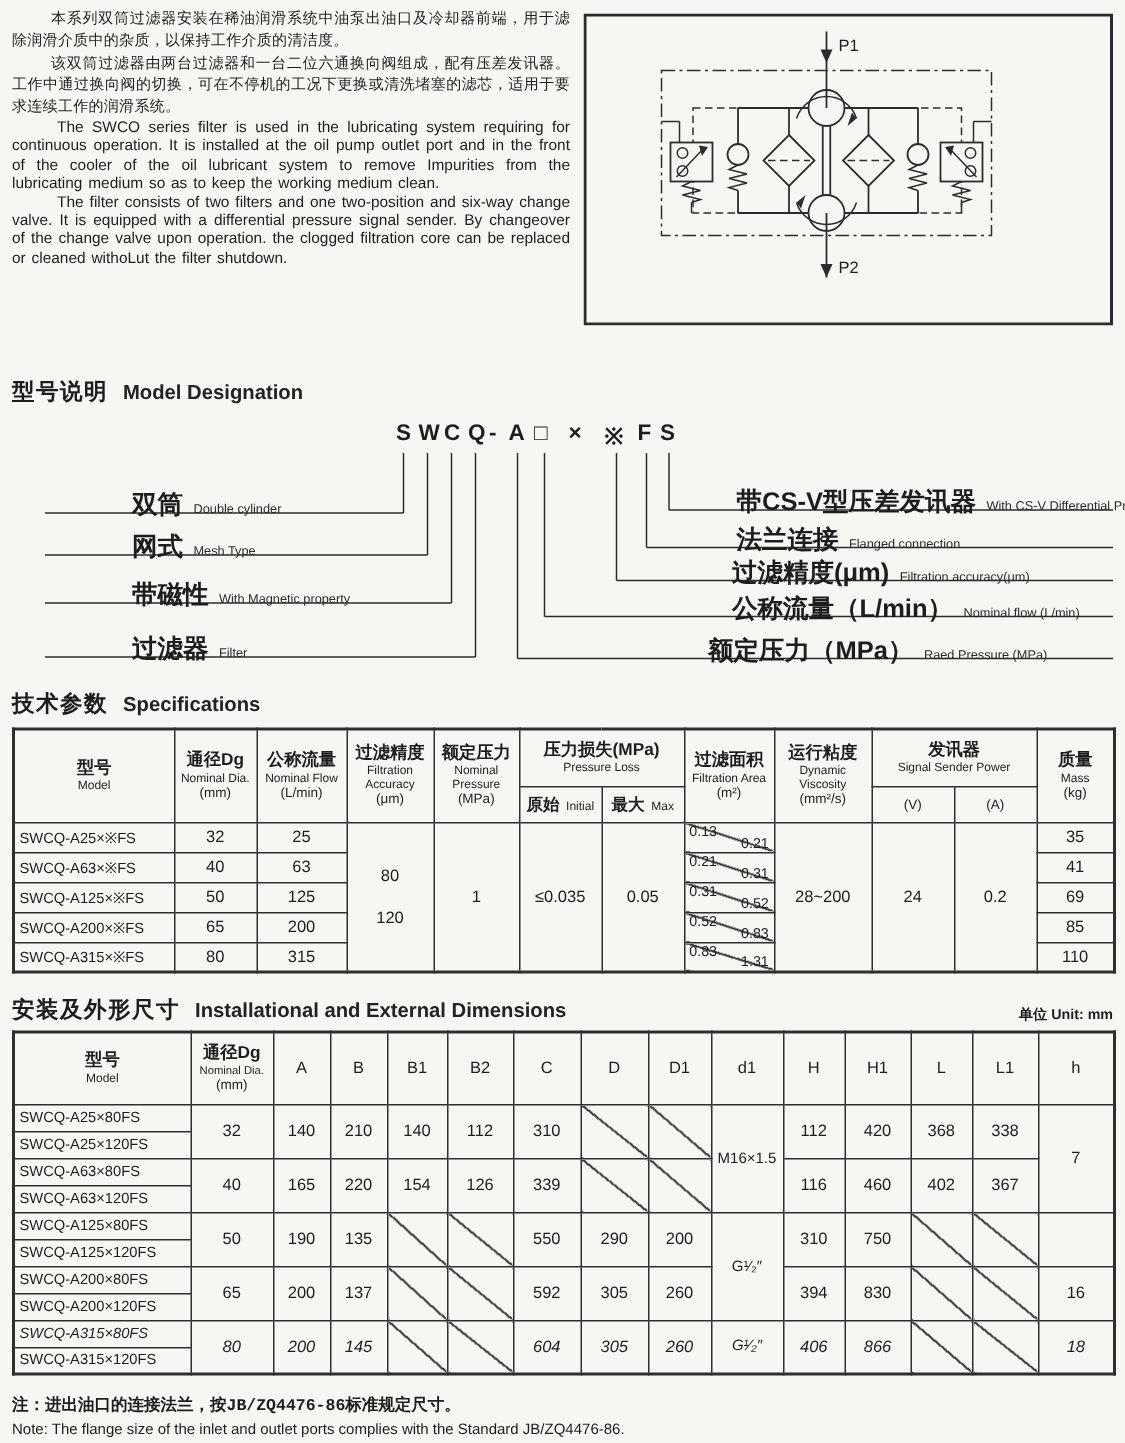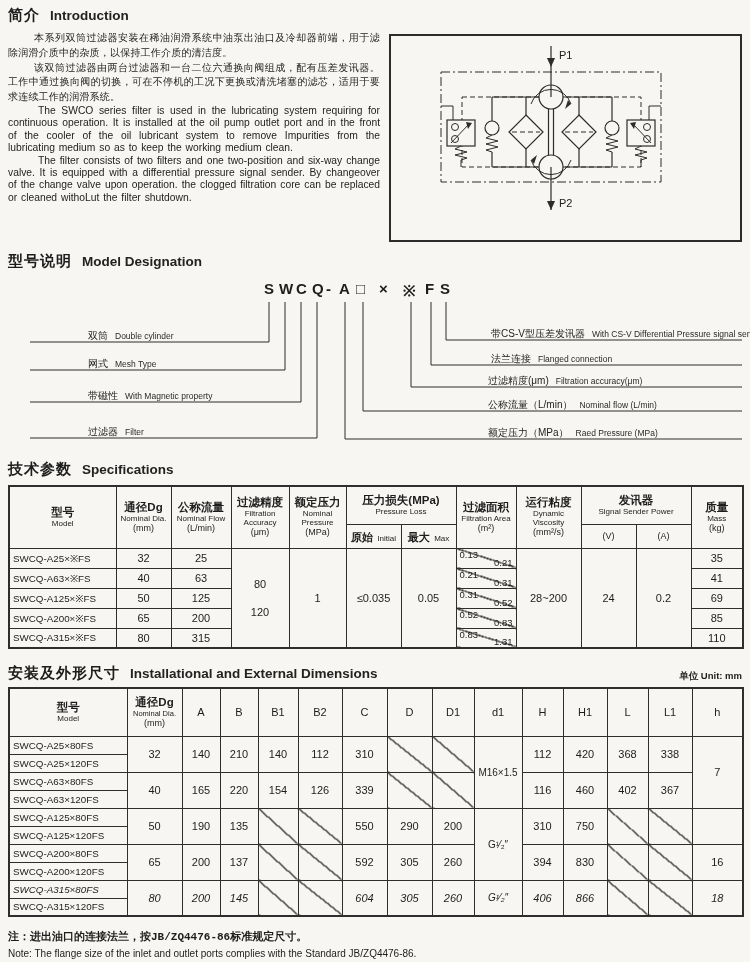--- a/index.html
+++ b/index.html
@@ -21,21 +21,21 @@
   .ln-thin{stroke:#2c2c2c;stroke-width:1;fill:none;}
   .paper{fill:#f7f6f2;}
   .dashdot{stroke:#2c2c2c;stroke-width:1;fill:none;stroke-dasharray:9 3 2 3;}
   .dashed{stroke:#2c2c2c;stroke-width:1;fill:none;stroke-dasharray:5 3;}
   .inkfill{fill:#2c2c2c;stroke:none;}
   .svgtxt{font-family:"Liberation Sans",sans-serif;font-size:11px;fill:#1d1d1d;}
   
   .desig{height:210px;}
   .desig .abs{position:absolute;white-space:nowrap;}
   .code-char{position:absolute;font-size:15px;font-weight:bold;letter-spacing:0;}
-  .lbl .zl{font-size:10px;font-weight:normal;}
+  .lbl .zl{font-size:17px;font-weight:bold;}
   .lbl .el{font-size:8.5px;margin-left:7px;color:#2a2a2a;}
   .desig-lines{position:absolute;left:0;top:0;}
   
   table{border-collapse:collapse;table-layout:fixed;background:#f7f6f2;}
   .dtab{border:2px solid #2e2e2e;}
   .dtab td,.dtab th{border:1px solid #2e2e2e;padding:0;text-align:center;vertical-align:middle;font-weight:normal;overflow:hidden;}
   .hz{font-size:11.5px;font-weight:bold;line-height:13px;display:block;}
   .he{font-size:8px;line-height:9px;display:block;color:#222;}
   .hu{font-size:9px;line-height:11px;display:block;}
   .mdl{font-size:9.8px;text-align:left !important;padding-left:3px !important;white-space:nowrap;}
@@ -48,24 +48,20 @@
   .unit-note{position:absolute;right:0;top:6px;font-size:9.5px;font-weight:bold;}
   .note-zh{font-size:11px;font-weight:bold;margin:0 0 4px 0;font-family:Liberation Mono, monospace;}
   .note-en{font-size:10px;margin:0;}
 </style>
 </head>
 <body>
 
 <div class="page">
 
   <div class="sec" style="top:6px;">
-    <h2 class="sec-h">
-      <span class="zh">简介</span>
-      <span class="en">Introduction</span>
-    </h2>
     <div class="intro-flex">
       <div class="intro-text">
         <p class="zh">本系列双筒过滤器安装在稀油润滑系统中油泵出油口及冷却器前端，用于滤除润滑介质中的杂质，以保持工作介质的清洁度。</p>
         <p class="zh">该双筒过滤器由两台过滤器和一台二位六通换向阀组成，配有压差发讯器。工作中通过换向阀的切换，可在不停机的工况下更换或清洗堵塞的滤芯，适用于要求连续工作的润滑系统。</p>
         <p class="en">The SWCO series filter is used in the lubricating system requiring for continuous operation. It is installed at the oil pump outlet port and in the front of the cooler of the oil lubricant system to remove Impurities from the lubricating medium so as to keep the working medium clean.</p>
         <p class="en">The filter consists of two filters and one two-position and six-way change valve. It is equipped with a differential pressure signal sender. By changeover of the change valve upon operation. the clogged filtration core can be replaced or cleaned withoLut the filter shutdown.</p>
       </div>
       <div class="diagram-box" style="margin-top:3px;">
         <svg width="353" height="208" viewBox="0 0 353 208">
           <rect x="1" y="1" width="351" height="206" class="ln" style="stroke-width:2"></rect>
@@ -180,21 +176,21 @@
 
     <div class="lbl abs" style="left:80px;top:73px;"><span class="zl">双筒</span><span class="el">Double cylinder</span></div>
     <div class="lbl abs" style="left:80px;top:101px;"><span class="zl">网式</span><span class="el">Mesh Type</span></div>
     <div class="lbl abs" style="left:80px;top:133px;"><span class="zl">带磁性</span><span class="el">With Magnetic property</span></div>
     <div class="lbl abs" style="left:80px;top:169px;"><span class="zl">过滤器</span><span class="el">Filter</span></div>
 
     <div class="lbl abs" style="left:483px;top:71px;"><span class="zl">带CS-V型压差发讯器</span><span class="el">With CS-V Differential Pressure signal sender</span></div>
     <div class="lbl abs" style="left:483px;top:96px;"><span class="zl">法兰连接</span><span class="el">Flanged connection</span></div>
     <div class="lbl abs" style="left:480px;top:118px;"><span class="zl">过滤精度(μm)</span><span class="el">Filtration accuracy(μm)</span></div>
     <div class="lbl abs" style="left:480px;top:142px;"><span class="zl">公称流量（L/min）</span><span class="el">Nominal flow (L/min)</span></div>
-    <div class="lbl abs" style="left:480px;top:170px;"><span class="zl">额定压力（MPa）</span><span class="el">Raed Pressure (MPa)</span></div>
+    <div class="lbl abs" style="left:464px;top:170px;"><span class="zl">额定压力（MPa）</span><span class="el">Raed Pressure (MPa)</span></div>
   </div>
 
   <div class="sec" style="top:460px;">
     <h2 class="sec-h">
       <span class="zh">技术参数</span>
       <span class="en">Specifications</span>
     </h2>
     <table class="dtab" style="width:734px;">
       <colgroup>
         <col style="width:107px">

